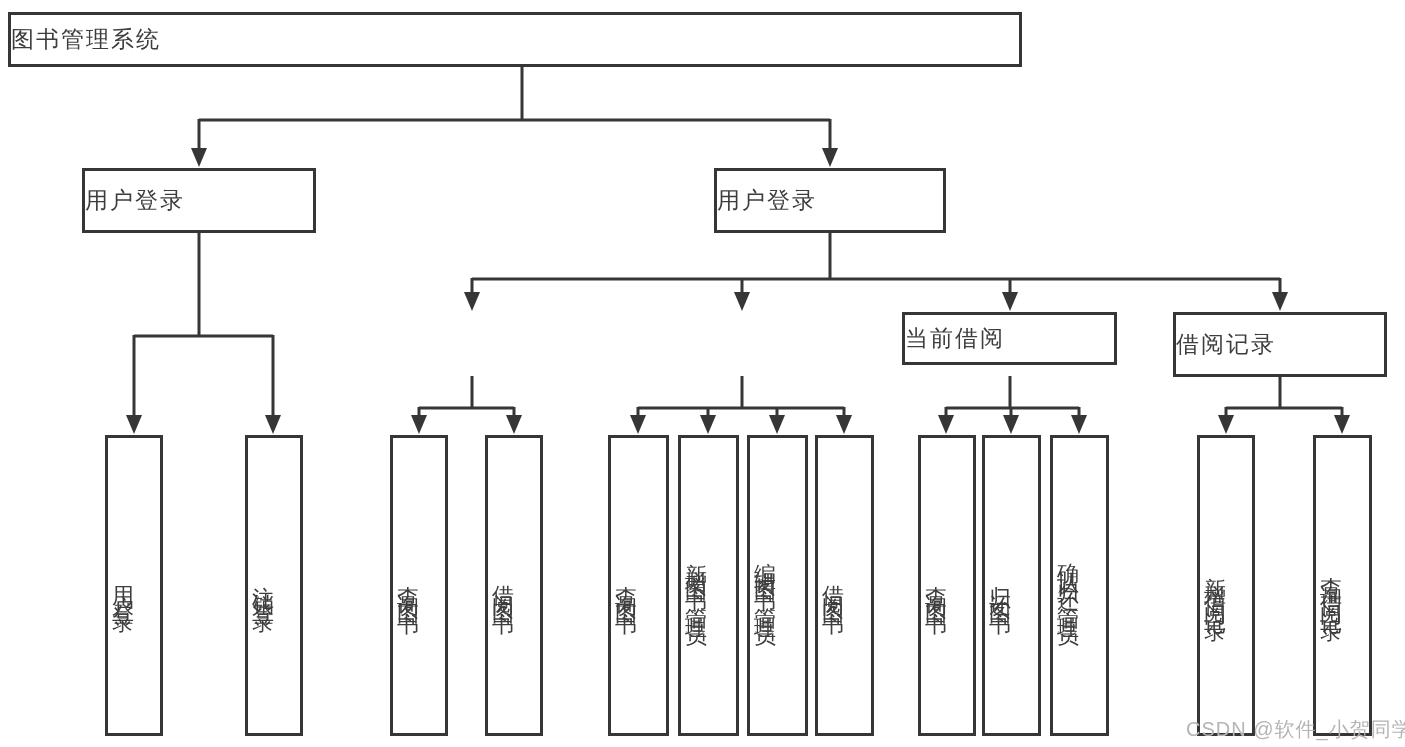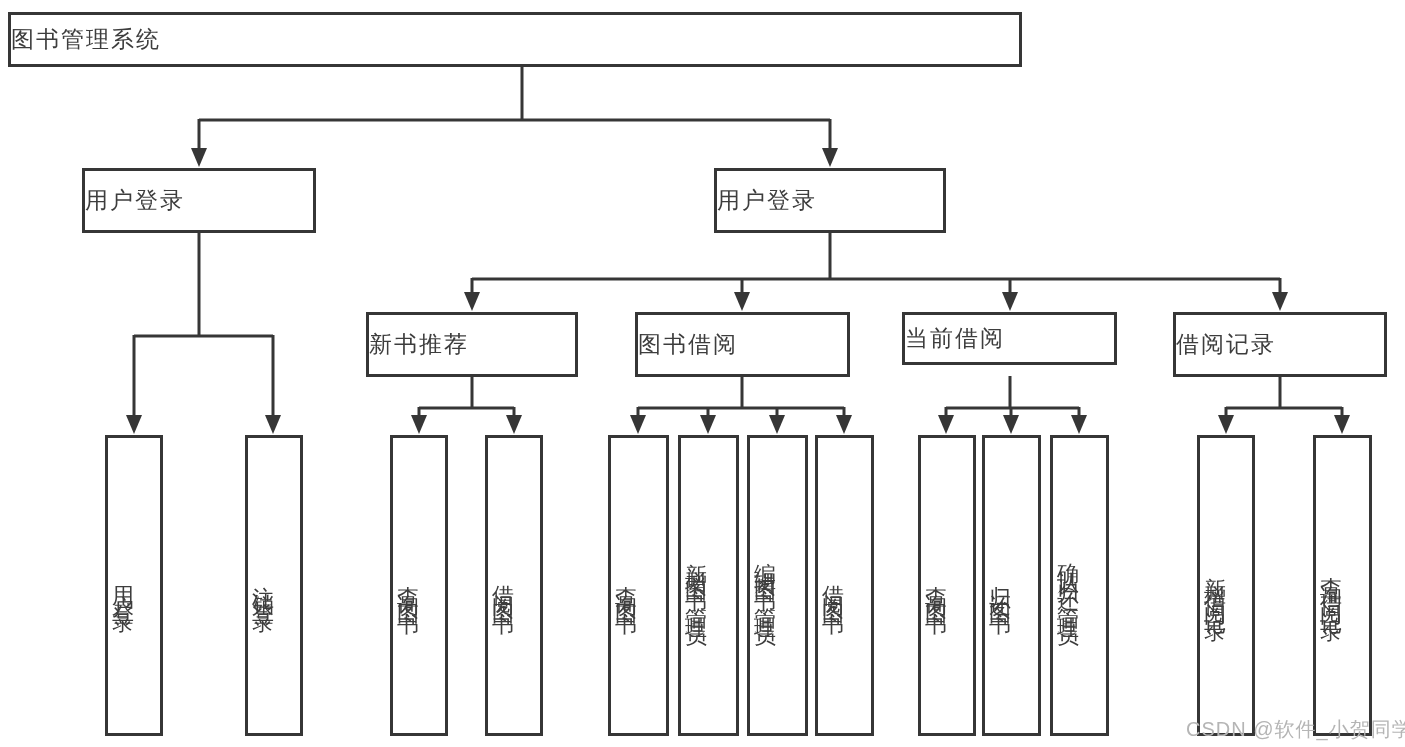--- a/index.html
+++ b/index.html
@@ -114,26 +114,20 @@
     <span class="hlabel">图书管理系统</span>
   </div>
 
   <div class="box" id="b-user-login">
     <span class="hlabel">用户登录</span>
   </div>
   <div class="box" id="b-book-mgmt">
     <span class="hlabel">用户登录</span>
   </div>
 
-  <div class="box" id="b-new-books">
-    <span class="hlabel">新书推荐</span>
-  </div>
-  <div class="box" id="b-borrowing">
-    <span class="hlabel">图书借阅</span>
-  </div>
   <div class="box" id="b-current">
     <span class="hlabel">当前借阅</span>
   </div>
   <div class="box" id="b-records">
     <span class="hlabel">借阅记录</span>
   </div>
 
   <div class="box leaf" id="l-user-login">
     <span class="vlabel">用户登录</span>
   </div>

